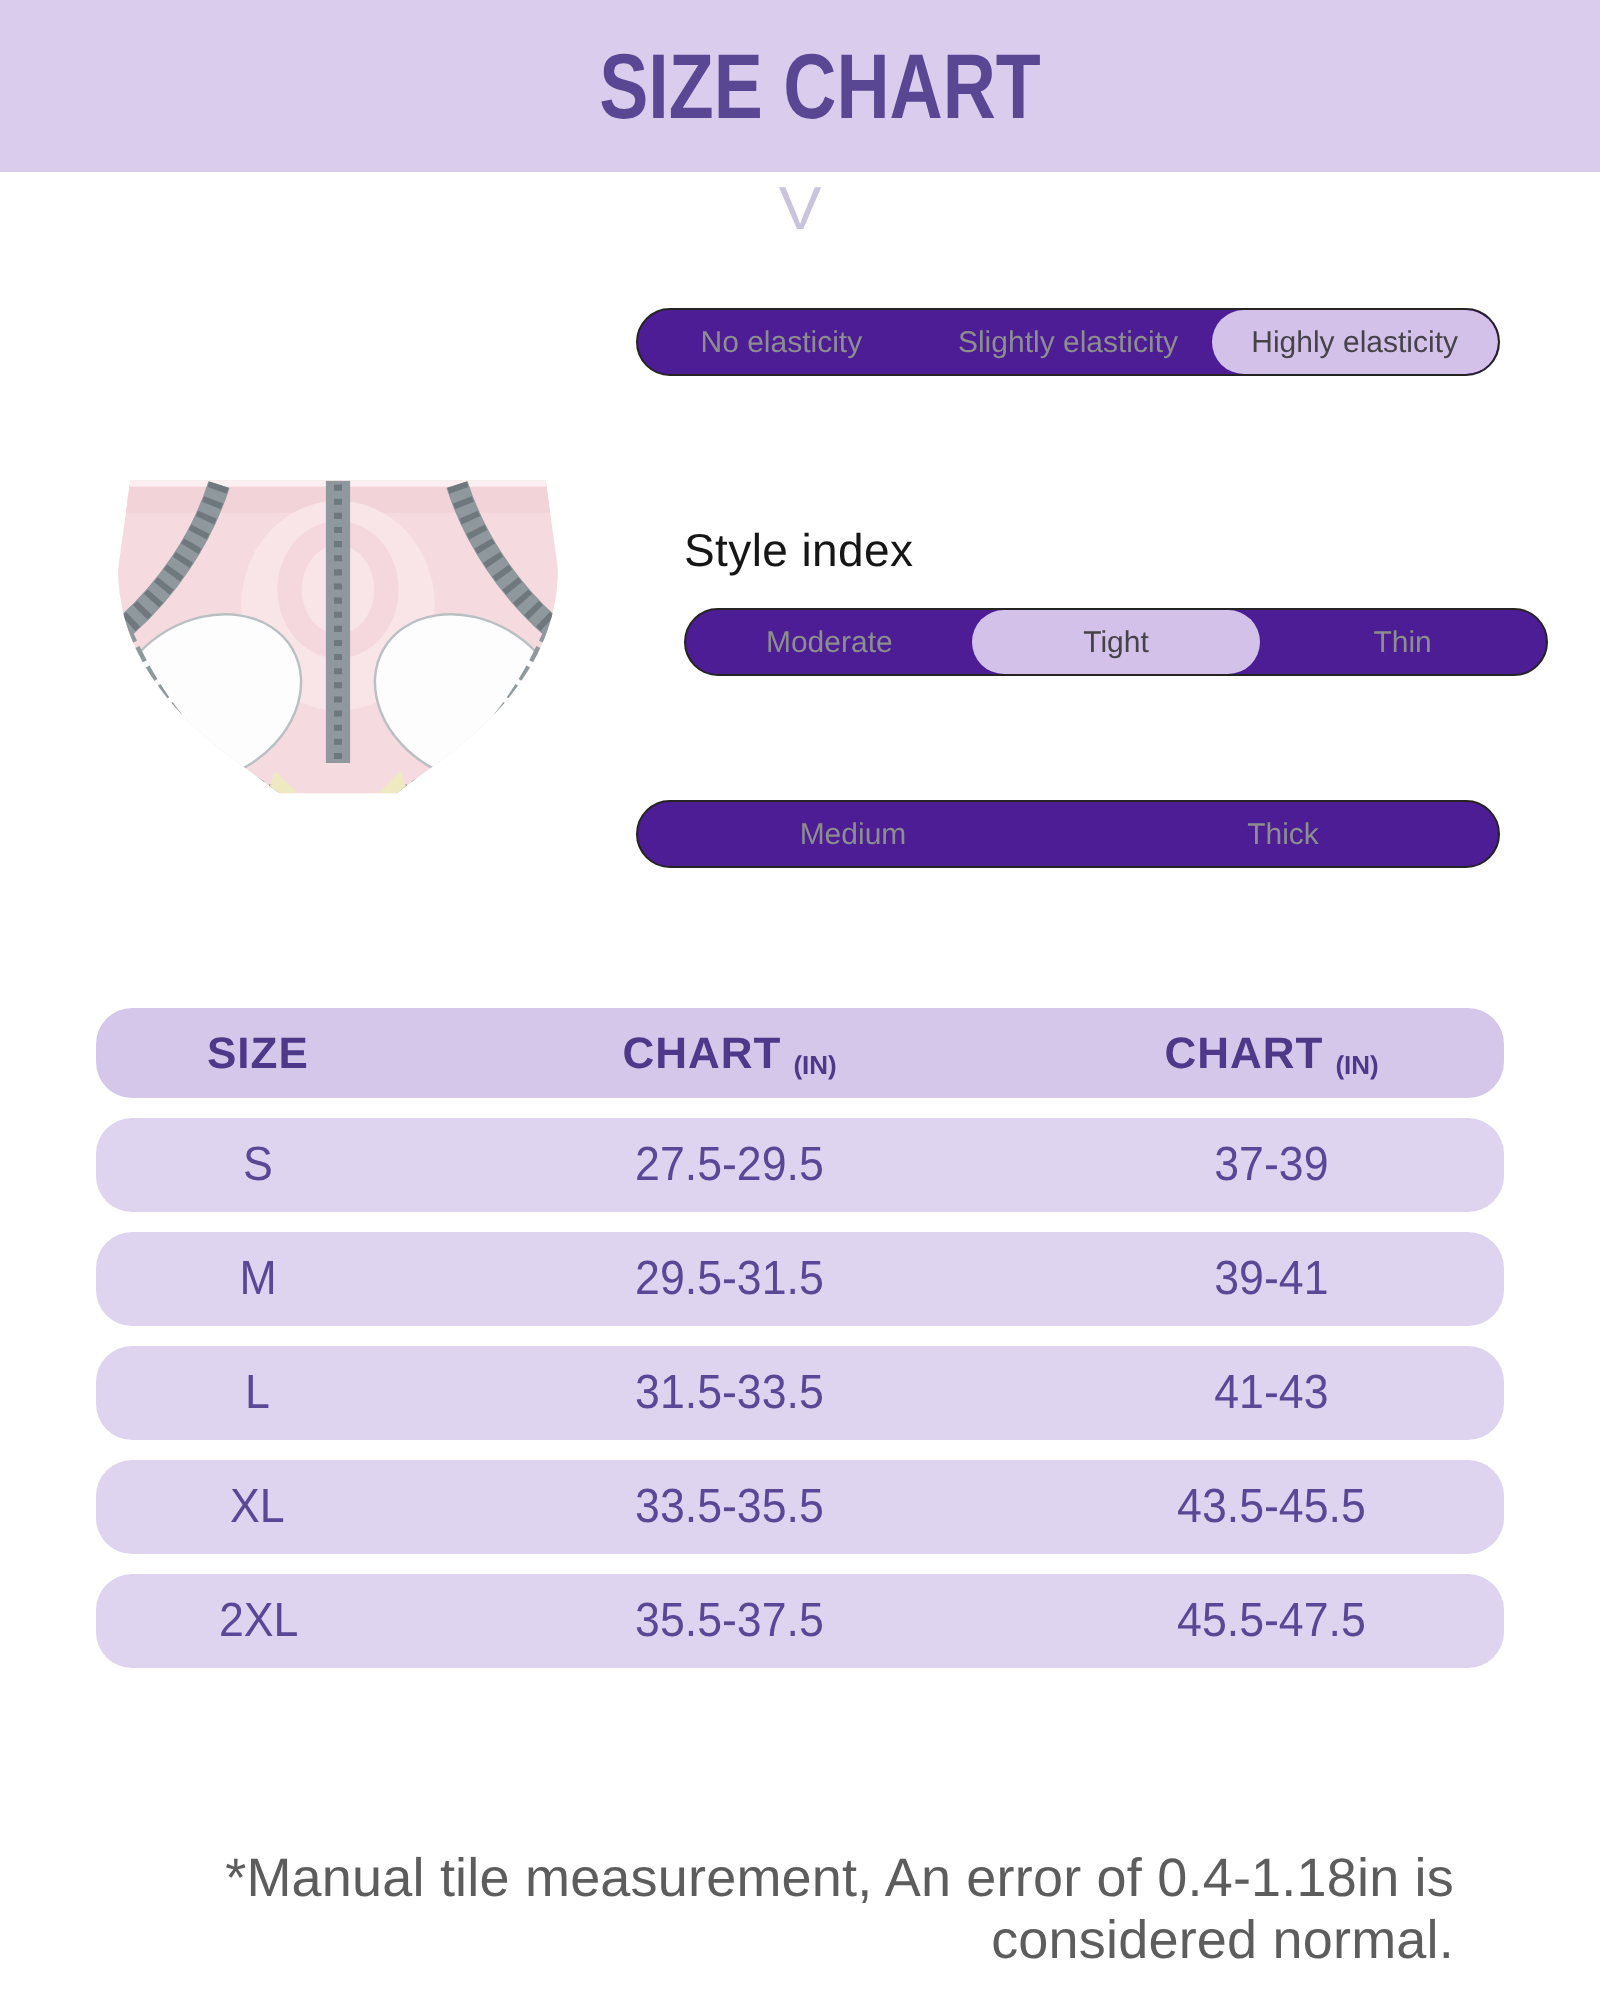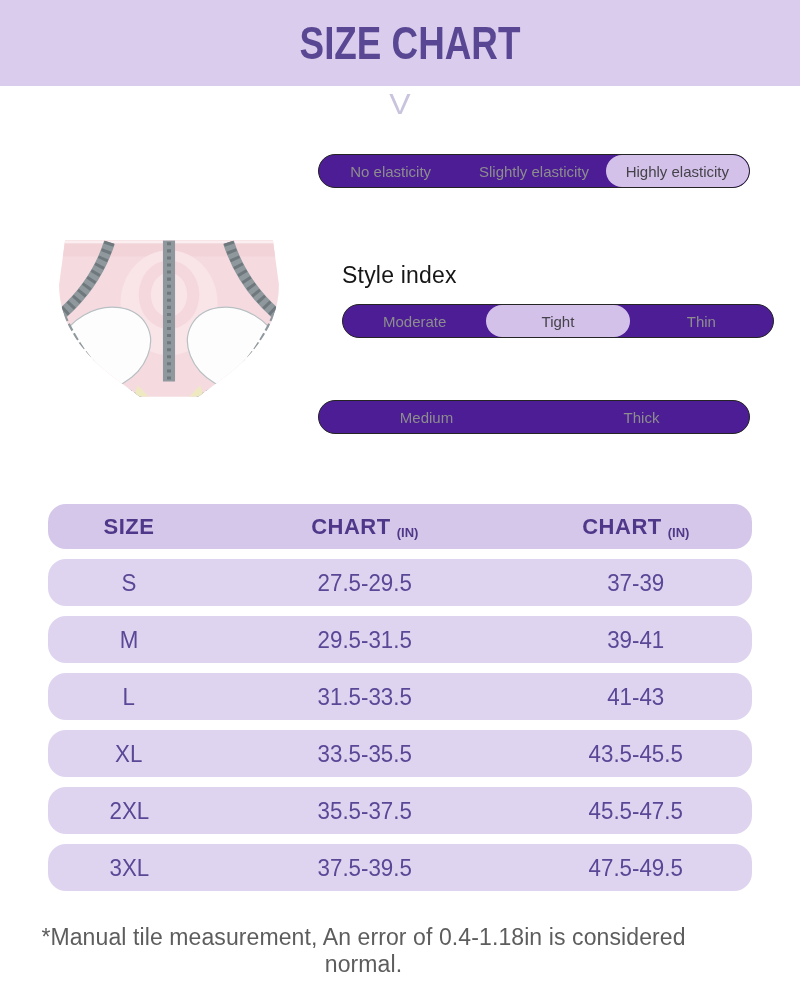--- a/index.html
+++ b/index.html
@@ -37,22 +37,22 @@
     align-items:center; justify-items:center; border-radius:18px; }
   .t-head { height:45px; background:#d4c7e9; color:#4f3789; font-weight:700; }
   .t-head .col { display:flex; align-items:center; }
   .t-head .col-label { font-size:22px; letter-spacing:0.5px; }
   .t-head .col-unit { font-size:13px; font-weight:700; margin-left:6px; transform:translateY(6px); }
   .t-data { height:47px; margin-top:10px; background:#ded4f0; color:#5a4796; }
   .t-data:first-of-type { margin-top:9px; }
   .t-data span { font-size:24px; transform:scaleX(0.93); white-space:nowrap; }
 
   
-  .footnote { position:absolute; left:0; top:924px; width:727px; text-align:center;
-    font-size:23px; color:#5d5d5d; letter-spacing:0.1px; }
+  .footnote { position:absolute; left:0; top:924px; width:727px; text-align:right;
+    font-size:27px; color:#5d5d5d; letter-spacing:0.1px; }
 </style>
 </head>
 <body>
 
 <div class="banner">
   <h1>SIZE CHART</h1>
 </div>
 
 <div class="chevron">V</div>
 
@@ -153,20 +153,15 @@
   <div class="t-row t-data">
     <span>XL</span>
     <span>33.5-35.5</span>
     <span>43.5-45.5</span>
   </div>
   <div class="t-row t-data">
     <span>2XL</span>
     <span>35.5-37.5</span>
     <span>45.5-47.5</span>
   </div>
-  <div class="t-row t-data">
-    <span>3XL</span>
-    <span>37.5-39.5</span>
-    <span>47.5-49.5</span>
-  </div>
 </div>
 
 <div class="footnote">*Manual tile measurement, An error of 0.4-1.18in is considered normal.</div>
 
 </body></html>

